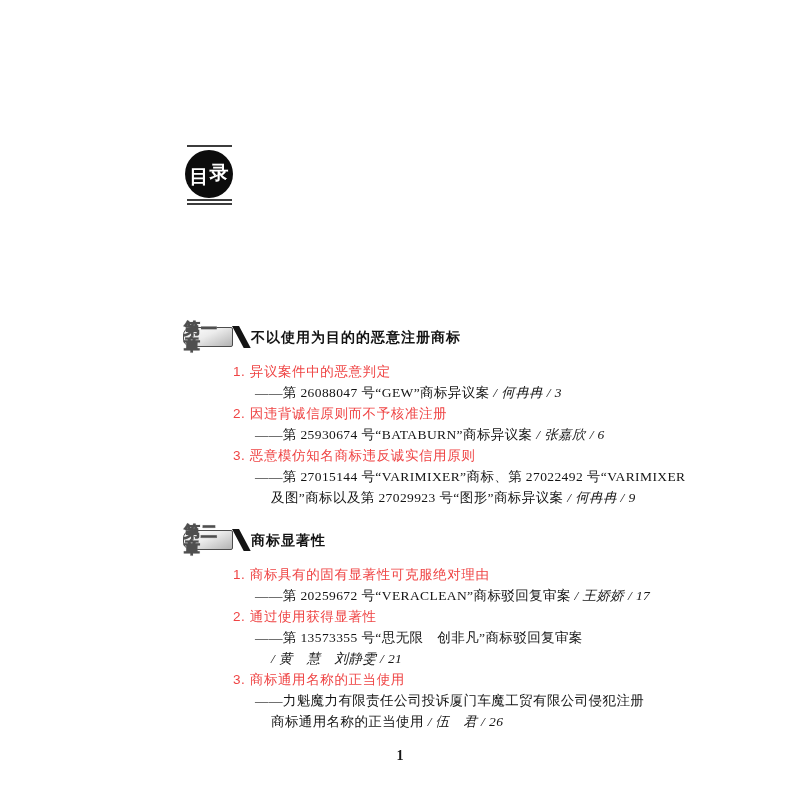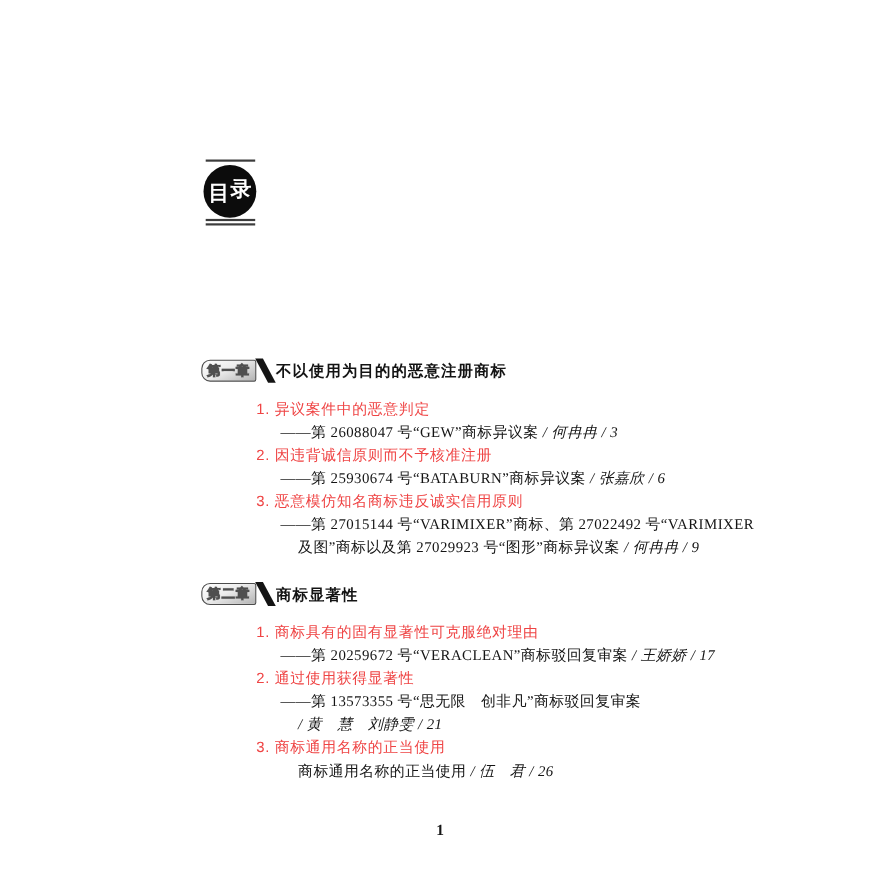--- a/index.html
+++ b/index.html
@@ -48,21 +48,21 @@
   .banner-box {
     width:50px; height:20px; box-sizing:border-box;
     border:1px solid #4c4c4c;
     border-radius:8px 2px 2px 8px;
     background:linear-gradient(155deg,#ffffff 0%,#ececec 45%,#b3b3b3 100%);
     display:flex; align-items:center; justify-content:center;
     margin-top:1px;
   }
   .banner-label {
     font-family:Liberation Sans, sans-serif;
-    font-weight:bold; font-size:12px; letter-spacing:1px;
+    font-weight:bold; font-size:16px; letter-spacing:1px;
     color:#ffffff;
     -webkit-text-stroke:0.8px #4f4f4f;
     text-shadow:0 0 1px #5a5a5a;
     line-height:1;
   }
   .banner-slash {
     width:7px; height:22px; margin-left:-1px;
     background:#141414;
     transform:skewX(28deg);
     transform-origin:top left;
@@ -144,19 +144,20 @@
       </div>
       <h2 class="chapter-title">商标显著性</h2>
     </div>
     <div class="lines">
         <div class="toc-line indent-1 title"><span class="main">1. 商标具有的固有显著性可克服绝对理由</span></div>
         <div class="toc-line indent-2 case"><span class="main">——第 20259672 号“VERACLEAN”商标驳回复审案</span><span class="meta"> / 王娇娇 / 17</span></div>
         <div class="toc-line indent-1 title"><span class="main">2. 通过使用获得显著性</span></div>
         <div class="toc-line indent-2 case"><span class="main">——第 13573355 号“思无限　创非凡”商标驳回复审案</span></div>
         <div class="toc-line indent-3 case"><span class="meta">/ 黄　慧　刘静雯 / 21</span></div>
         <div class="toc-line indent-1 title"><span class="main">3. 商标通用名称的正当使用</span></div>
+        <div class="toc-line indent-2 case"><span class="main">——力魁魔力有限责任公司投诉厦门车魔工贸有限公司侵犯注册</span></div>
         <div class="toc-line indent-3 case"><span class="main">商标通用名称的正当使用</span><span class="meta"> / 伍　君 / 26</span></div>
       </div>
   </section>
 
   <div class="page-number">1</div>
 
 </div>
 
 </body></html>

